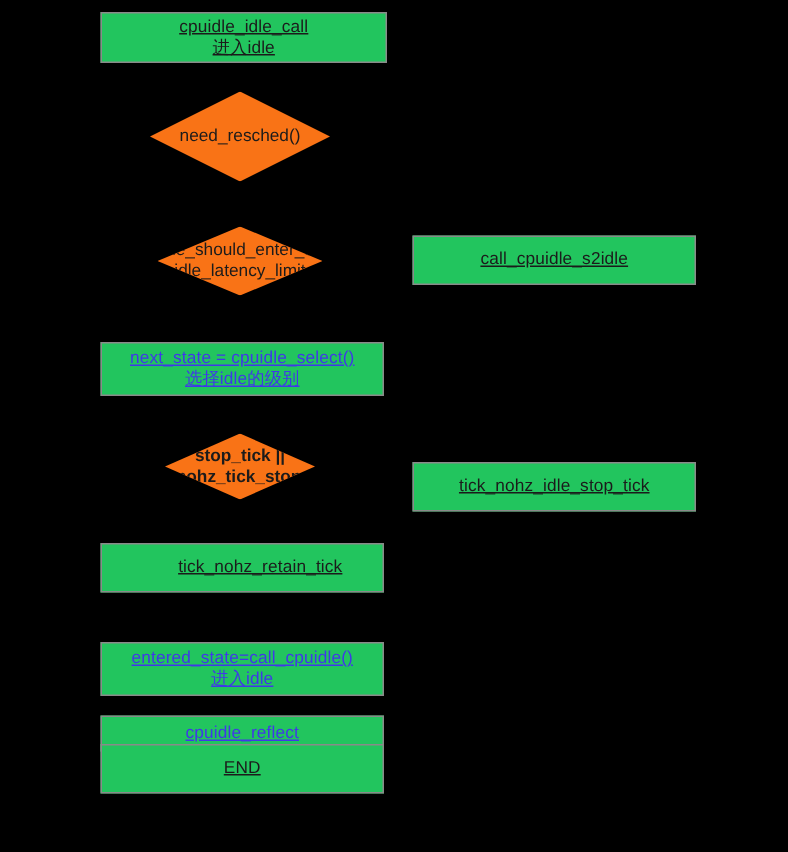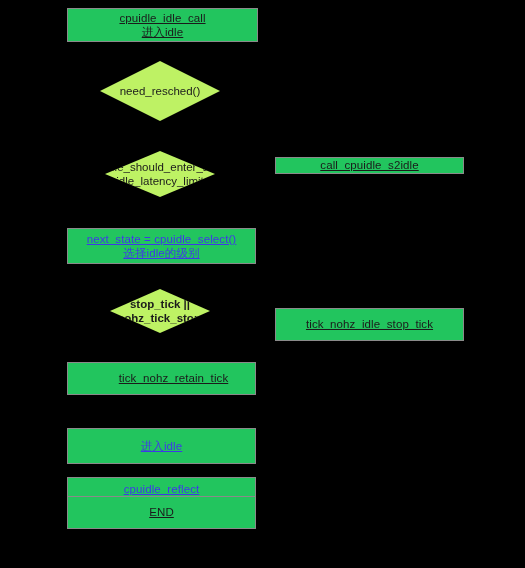--- a/index.html
+++ b/index.html
@@ -35,21 +35,21 @@
 
   
   
   .node-dia{
     position:absolute;
     box-sizing:border-box;
   }
   .dia{
     position:absolute;
     inset:0;
-    background:#bef264;
+    background:#f97316;
     -webkit-clip-path:polygon(50% 0%,100% 50%,50% 100%,0% 50%);
     clip-path:polygon(50% 0%,100% 50%,50% 100%,0% 50%);
     overflow:hidden;
     display:flex;
     flex-direction:column;
     align-items:center;
     justify-content:center;
     text-align:center;
     line-height:1.24;
     font-size:11.5px;
@@ -75,21 +75,21 @@
     </div>
   </div>
 
   <div class="node-dia" style="left:105px;top:151px;width:110px;height:46px;">
     <div class="dia">
       <span class="ln over">cpuidle_should_enter_s2idle</span>
       <span class="ln over">idle_latency_limit</span>
     </div>
   </div>
 
-  <div class="node-box" style="left:275px;top:157px;width:189px;height:17px;">
+  <div class="node-box" style="left:275px;top:157px;width:189px;height:33px;">
     <span class="ln">call_cpuidle_s2idle</span>
   </div>
 
   <div class="node-box blue" style="left:67px;top:228px;width:189px;height:36px;">
     <span class="ln">next_state = cpuidle_select()</span>
     <span class="ln">选择idle的级别</span>
   </div>
 
   <div class="node-dia" style="left:110px;top:289px;width:100px;height:44px;font-weight:bold;">
     <div class="dia">
@@ -100,20 +100,21 @@
 
   <div class="node-box" style="left:275px;top:308px;width:189px;height:33px;">
     <span class="ln">tick_nohz_idle_stop_tick</span>
   </div>
 
   <div class="node-box" style="left:67px;top:362px;width:189px;height:33px;padding-left:24px;">
     <span class="ln">tick_nohz_retain_tick</span>
   </div>
 
   <div class="node-box blue" style="left:67px;top:428px;width:189px;height:36px;">
+    <span class="ln">entered_state=call_cpuidle()</span>
     <span class="ln">进入idle</span>
   </div>
 
   <div class="node-box blue" style="left:67px;top:477px;width:189px;height:24px;">
     <span class="ln">cpuidle_reflect</span>
   </div>
 
   <div class="node-box" style="left:67px;top:496px;width:189px;height:33px;">
     <span class="ln">END</span>
   </div>

